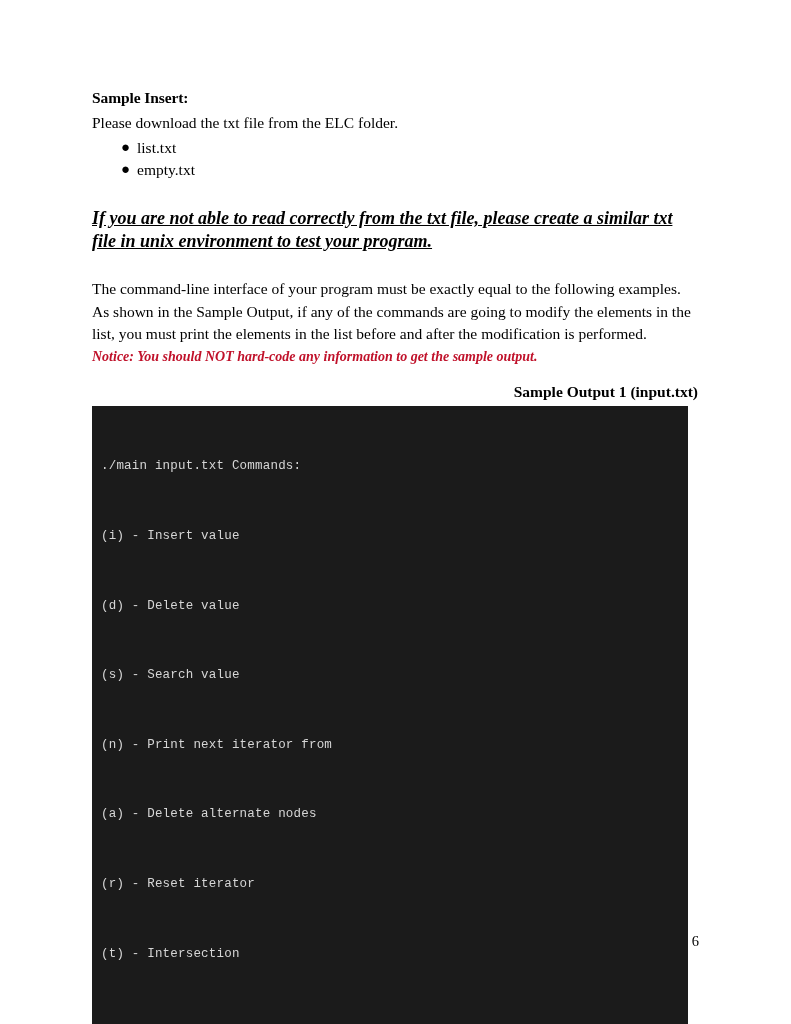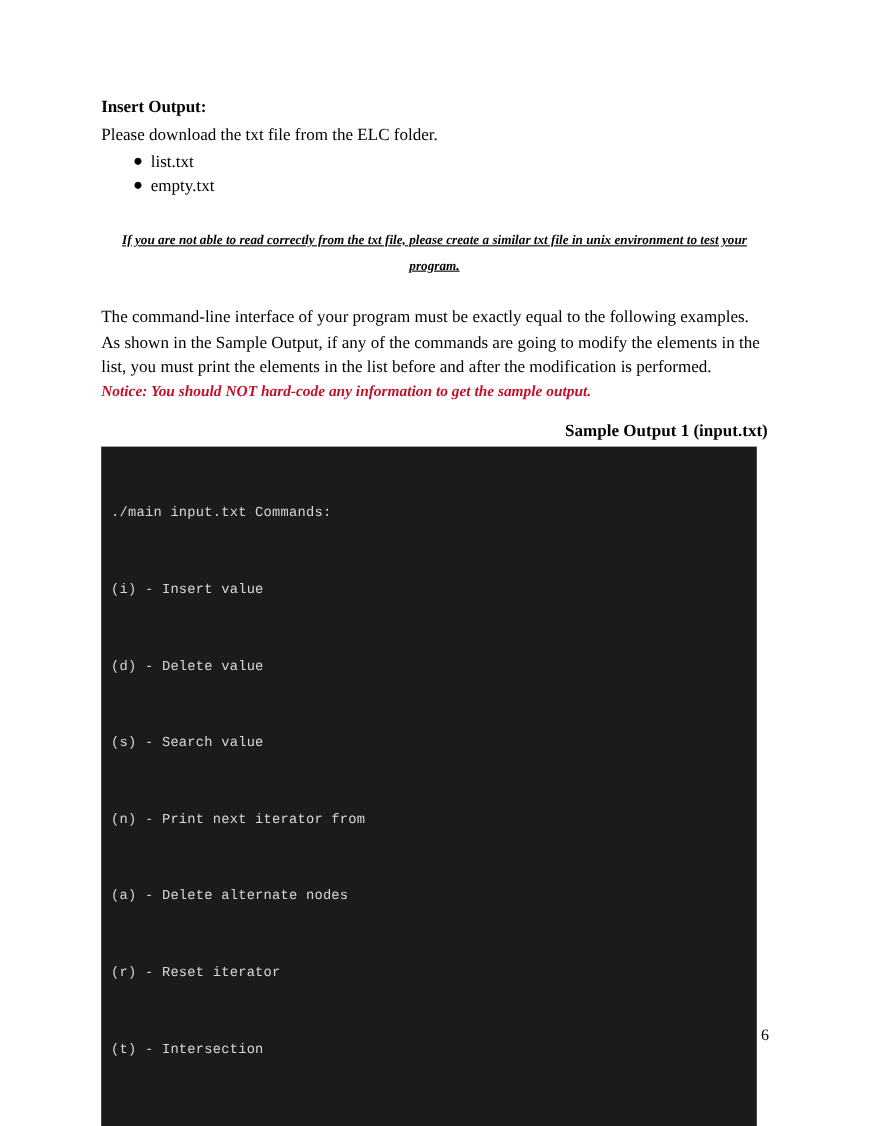--- a/index.html
+++ b/index.html
@@ -54,27 +54,26 @@
     padding-left: 45px;
   }
   ul.file-list li .bullet {
     position: absolute;
     left: 29px;
     top: -1px;
     font-size: 15px;
     line-height: 22px;
   }
   .notice-underline {
-    font-size: 12px;
+    font-size: 18px;
     font-weight: bold;
     font-style: italic;
     text-decoration: underline;
     line-height: 23px;
     margin: 26px 0 0 0;
-    text-align: center;
   }
   .para-block {
     margin-top: 25px;
   }
   .para-block .p-body { line-height: 22.5px; }
   .notice-red {
     font-size: 14px;
     font-weight: bold;
     font-style: italic;
     color: #c0112a;
@@ -114,21 +113,21 @@
     font-size: 14.5px;
     line-height: 18px;
   }
 </style>
 </head>
 <body>
 
 <div class="page">
   <div class="content">
 
-    <h2 class="h-sample-output">Insert Output:</h2>
+    <h2 class="h-sample-output">Sample Insert:</h2>
 
     <p class="p-body">Please download the txt file from the ELC folder.</p>
 
     <ul class="file-list">
       <li>
         <span class="bullet">●</span>
         <span>list.txt</span>
       </li>
       <li>
         <span class="bullet">●</span>

